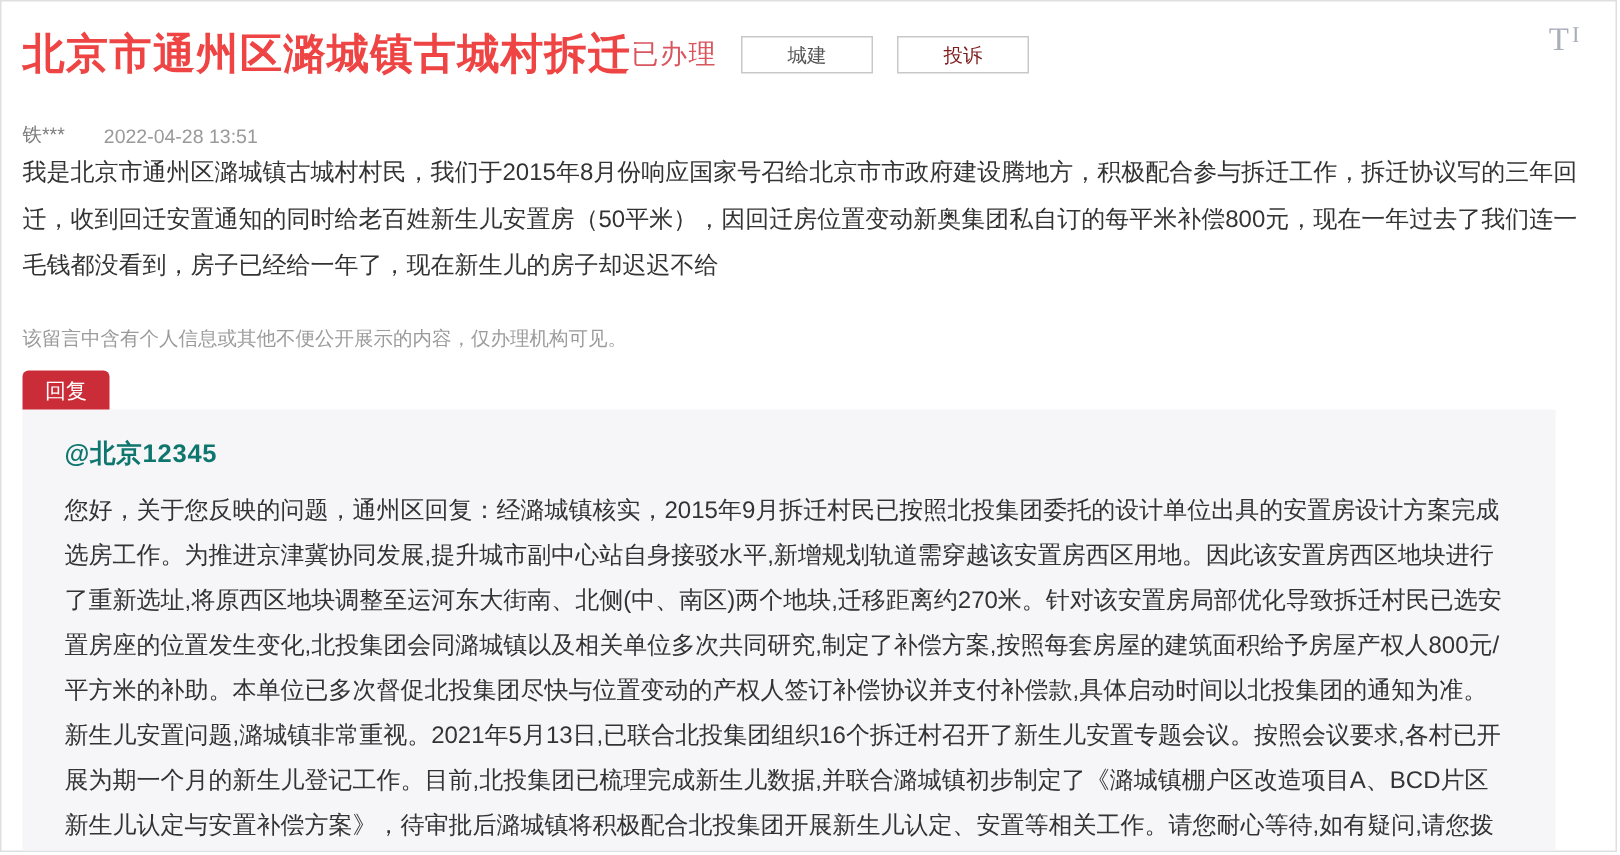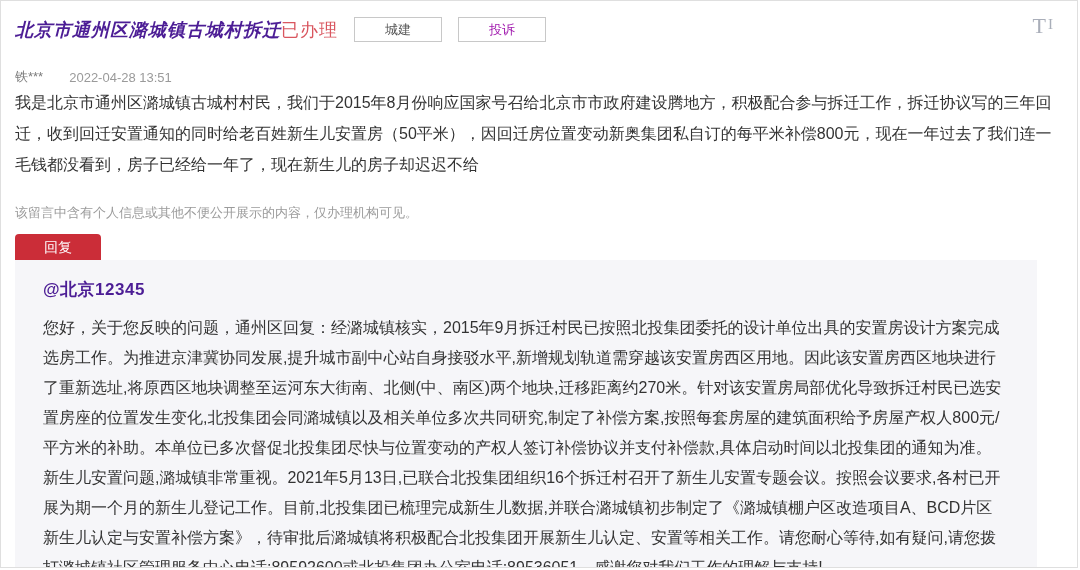--- a/index.html
+++ b/index.html
@@ -12,52 +12,52 @@
     position:relative;
     width:1078px;height:568px;
     border:1px solid #dfdfdf;
     box-sizing:border-box;
     background:#fff;
     overflow:hidden;
   }
   .inner{padding:0 14px;}
   
   .title-row{display:flex;align-items:center;padding-top:16px;}
-  .title{font-size:18px;font-weight:700;color:#4c1d95;letter-spacing:1px;font-style:italic;}
+  .title{font-size:28px;font-weight:700;color:#ef4444;letter-spacing:1px;}
   .status{color:#d9565f;font-size:18px;font-weight:400;letter-spacing:1px;}
   .tag{border:1px solid #c8c8c8;font-size:13px;line-height:1;padding:5px 30px;margin-left:16px;background:#fff;cursor:pointer;}
   .tag-primary{color:#555;}
-  .tag-secondary{color:#a21caf;}
+  .tag-secondary{color:#7f1d1d;}
   .corner-mark{
     position:absolute;top:14px;right:24px;
     color:#a9aeb9;display:flex;align-items:flex-start;
     font-family:"Liberation Serif","DejaVu Serif",serif;
   }
   .corner-t{font-size:22px;line-height:1;}
   .corner-ibeam{font-size:15px;line-height:1;margin-left:2px;margin-top:2px;}
   
   .meta-row{margin-top:26px;font-size:13px;color:#8b8b8b;display:flex;align-items:center;}
   .meta-author{color:#7c7c7c;}
   .meta-date{margin-left:26px;color:#9a9a9a;}
   
   .message-body{margin-top:1px;font-size:16px;line-height:31px;color:#333;}
   .privacy-notice{margin-top:24px;font-size:13px;color:#9b9b9b;}
   
   .reply-tab{
     display:inline-block;margin-top:12px;
     background:#cb2d38;color:#fff;
-    font-size:14px;padding:6px 29px;line-height:1;
+    font-size:14px;padding:6px 15px;line-height:1;
     border-radius:4px 4px 0 0;cursor:pointer;
   }
   .reply-panel{
     background:#f6f6f9;
     margin-right:26px;
     padding:18px 30px 14px 28px;
   }
-  .responder{color:#4c1d95;font-size:17px;font-weight:700;letter-spacing:0.5px;}
+  .responder{color:#0f766e;font-size:17px;font-weight:700;letter-spacing:0.5px;}
   .reply-body{margin-top:12px;font-size:16px;line-height:30px;color:#333;}
 </style>
 </head>
 <body>
 
 <div class="page">
   <div class="corner-mark">
     <span class="corner-t">T</span>
     <span class="corner-ibeam">I</span>
   </div>

